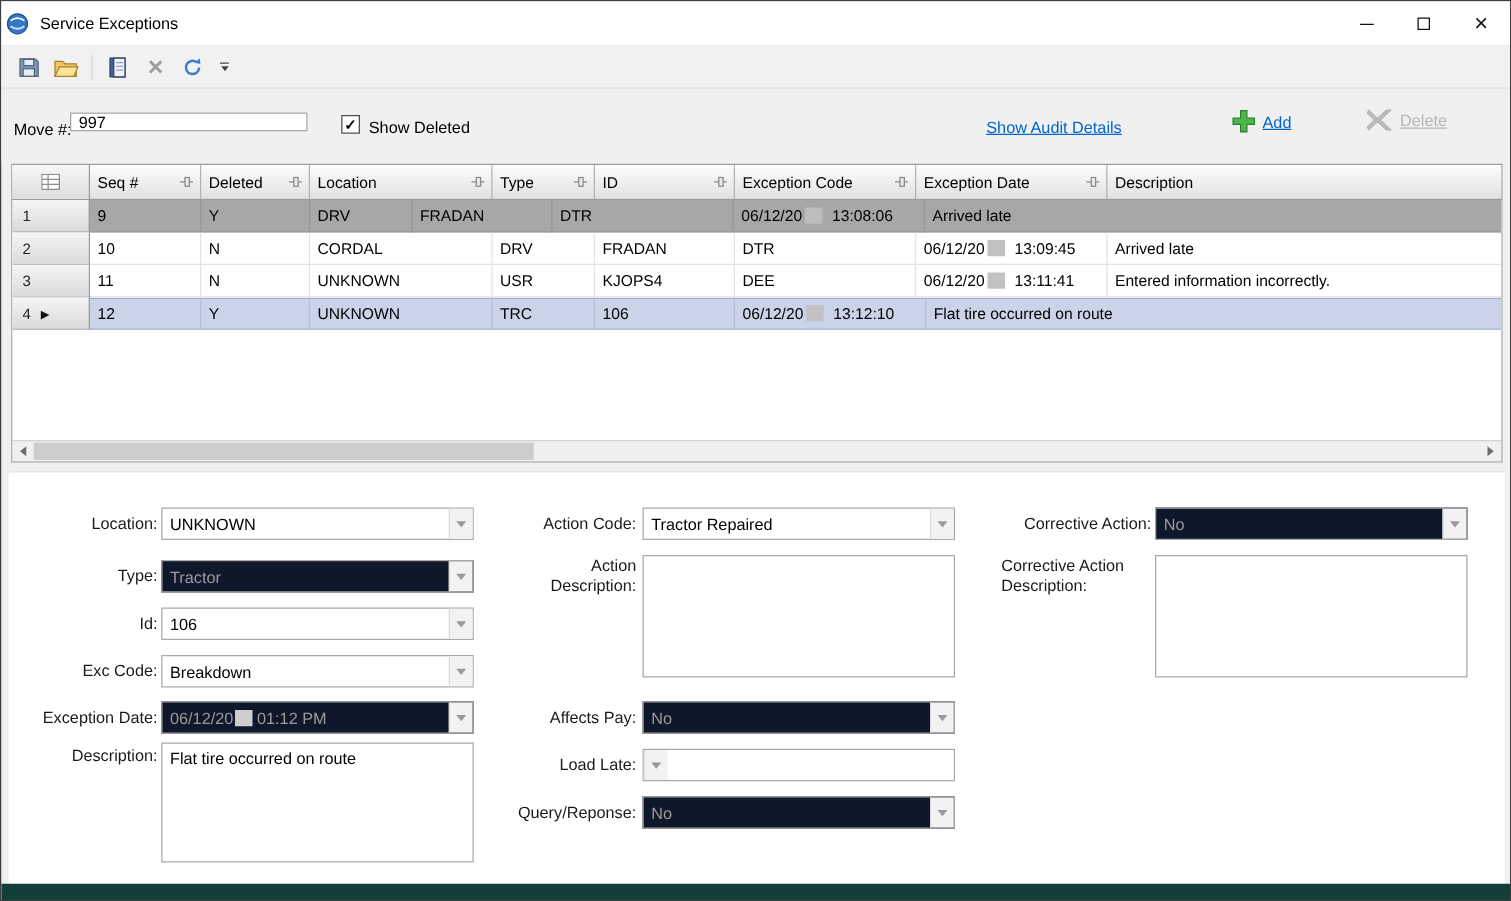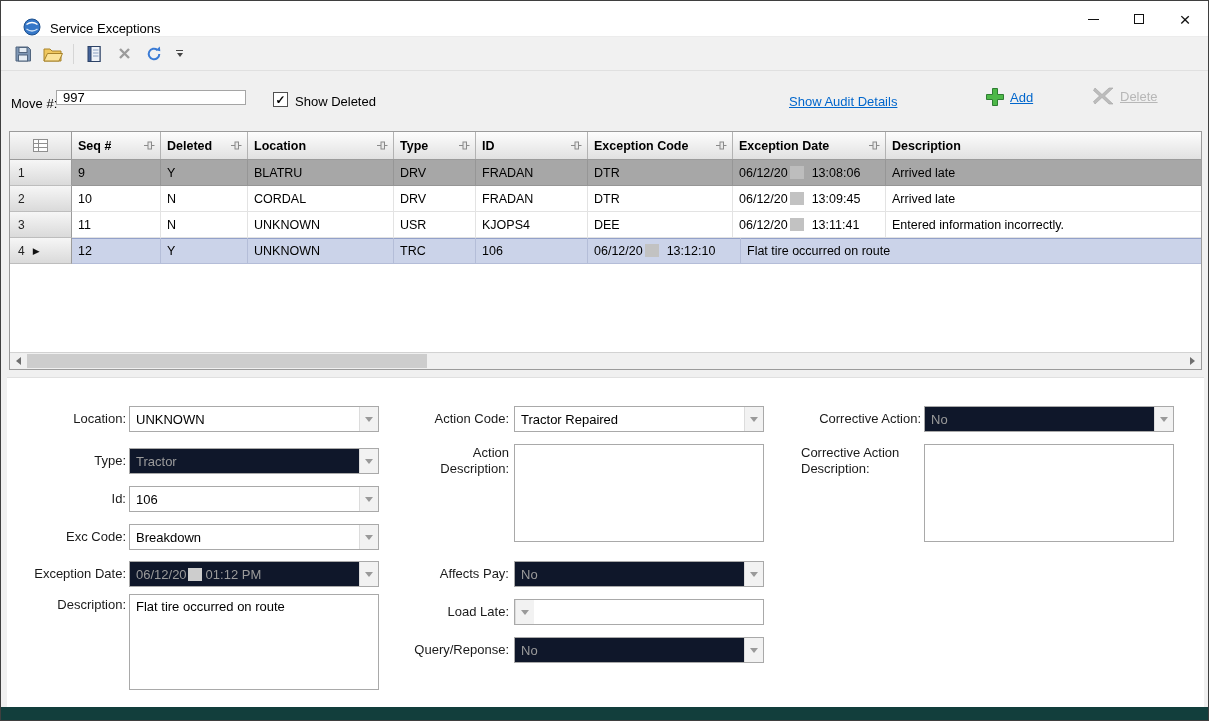--- a/index.html
+++ b/index.html
@@ -6,21 +6,21 @@
   html,body{width:1209px;height:721px}
   body{
     position:relative;
     font-family:"Liberation Sans",sans-serif;
     background:#f0f0f0;
     border:1px solid #3f3f3f;
     overflow:hidden;
   }
 
   
-  .titlebar{position:absolute;left:0;top:0;width:100%;height:36px;background:#ffffff;display:flex;align-items:flex-end;padding-left:22px;border-bottom:1px solid #ececec}
+  .titlebar{position:absolute;left:0;top:0;width:100%;height:36px;background:#ffffff;display:flex;align-items:center;padding-left:4px;border-bottom:1px solid #ececec}
   .title-text{font-size:13px;color:#000;margin-left:9px}
   .win-controls{position:absolute;right:0;top:0;height:36px;display:flex}
   .win-btn{width:46px;height:36px;display:flex;align-items:center;justify-content:center;cursor:default}
   .glyph-min{width:11px;height:1px;background:#111}
   .glyph-max{width:10px;height:10px;border:1px solid #111}
   .glyph-close{font-size:19px;color:#111;line-height:1}
 
   
   .toolbar{position:absolute;left:0;top:36px;width:100%;height:34px;background:#f1f1f1;border-bottom:1px solid #e0e0e0;display:flex;align-items:center;padding-left:10px;gap:6px}
   .tb-btn{width:24px;height:24px;display:flex;align-items:center;justify-content:center}
@@ -38,21 +38,21 @@
   .audit-link{position:absolute;left:788px;top:23px;font-size:13px;color:#0066cc;text-decoration:underline;cursor:pointer}
   .add-btn{position:absolute;left:983px;top:15px;display:flex;align-items:center;gap:4px;cursor:pointer}
   .add-label{font-size:13px;color:#0066cc;text-decoration:underline}
   .delete-btn{position:absolute;left:1092px;top:16px;display:flex;align-items:center;gap:5px}
   .delete-label{font-size:13px;color:#b7b7b7;text-decoration:underline}
 
   
   .grid{position:absolute;left:8px;top:130px;width:1193px;height:239px;border:1px solid #9b9b9b;background:#fff;display:flex;flex-direction:column}
   .grid-header{display:flex;flex:0 0 28px;height:28px;background:linear-gradient(#fdfdfd,#e1e1e1);border-bottom:1px solid #9b9b9b}
   .gh-corner{flex:0 0 62px;border-right:1px solid #9b9b9b;display:flex;align-items:center;justify-content:center;background:linear-gradient(#f8f8f8,#dedede)}
-  .gh-cell{display:flex;align-items:center;justify-content:space-between;padding:0 5px 0 6px;border-right:1px solid #b3b3b3;font-weight:bold;font-size:12.5px;color:#000;overflow:hidden;white-space:nowrap}
+  .gh-cell{display:flex;align-items:center;justify-content:space-between;padding:0 5px 0 6px;border-right:1px solid #b3b3b3;font-weight:normal;font-size:12.5px;color:#000;overflow:hidden;white-space:nowrap}
   .gh-label{overflow:hidden;text-overflow:ellipsis}
   .pin-icon{flex:0 0 auto;margin-left:4px;display:flex;align-items:center}
 
   .grid-body{flex:1 1 auto;background:#fff;overflow:hidden}
   .g-row{display:flex;height:26px;background:#fff}
   .g-cell{padding-left:6px;font-size:12.5px;color:#000;display:flex;align-items:center;border-right:1px solid #e3e3e3;border-bottom:1px solid #e3e3e3;overflow:hidden;white-space:nowrap}
   .col-sel{flex:0 0 62px;background:linear-gradient(#f6f6f6,#dadada);border-right:1px solid #9b9b9b;border-bottom:1px solid #bdbdbd;display:flex;align-items:center;padding-left:8px;gap:8px}
   .rownum{font-size:12px;color:#222}
   .row-arrow{font-size:9px;color:#111}
   .col-seq{flex:0 0 89px}
@@ -272,21 +272,20 @@
       </div>
     </div>
   <div class="grid-body">
 
   <div class="g-row row-deleted">
         <div class="col-sel">
           <span class="rownum">1</span>
         </div>
         <div class="g-cell col-seq">9</div>
         <div class="g-cell col-deleted">Y</div>
-        <div class="g-cell col-location">BLATRU</div>
         <div class="g-cell col-type">DRV</div>
         <div class="g-cell col-id">FRADAN</div>
         <div class="g-cell col-exc_code">DTR</div>
         <div class="g-cell col-exc_date">
           <span class="date-text">06/12/20</span>
           <span class="redact-box"></span>
           <span class="time-text">13:08:06</span>
         </div>
         <div class="g-cell col-description">Arrived late</div>
       </div>

